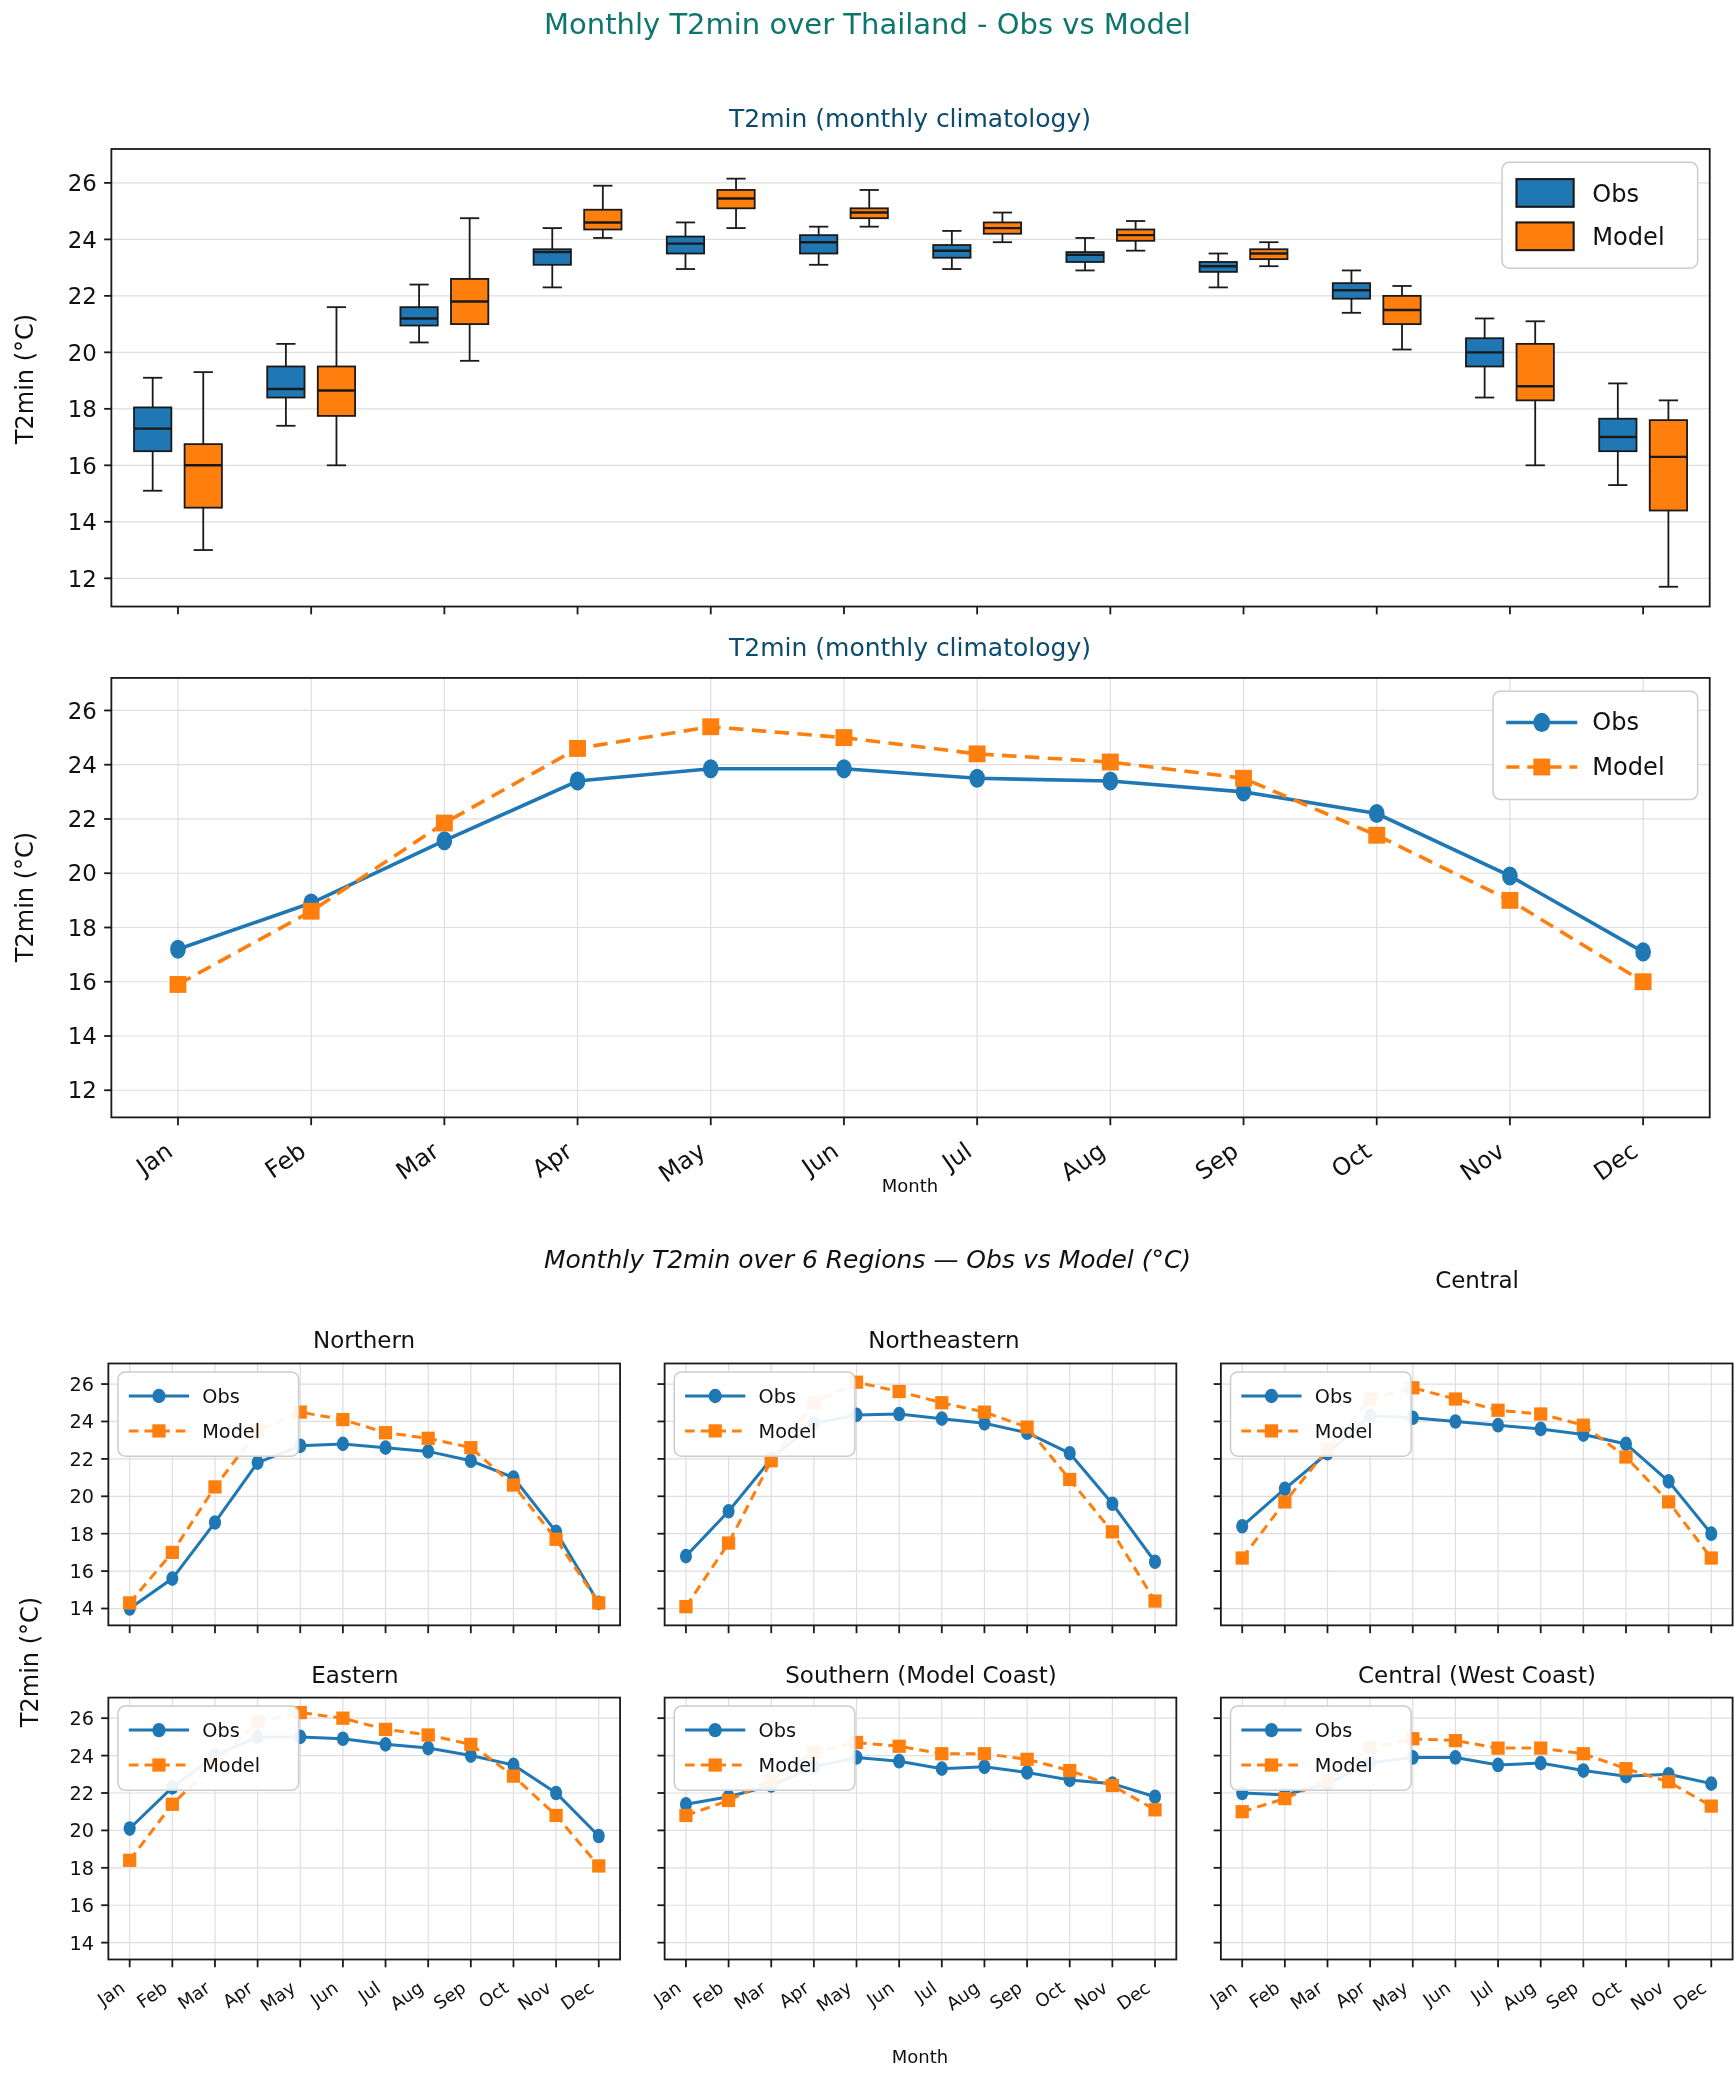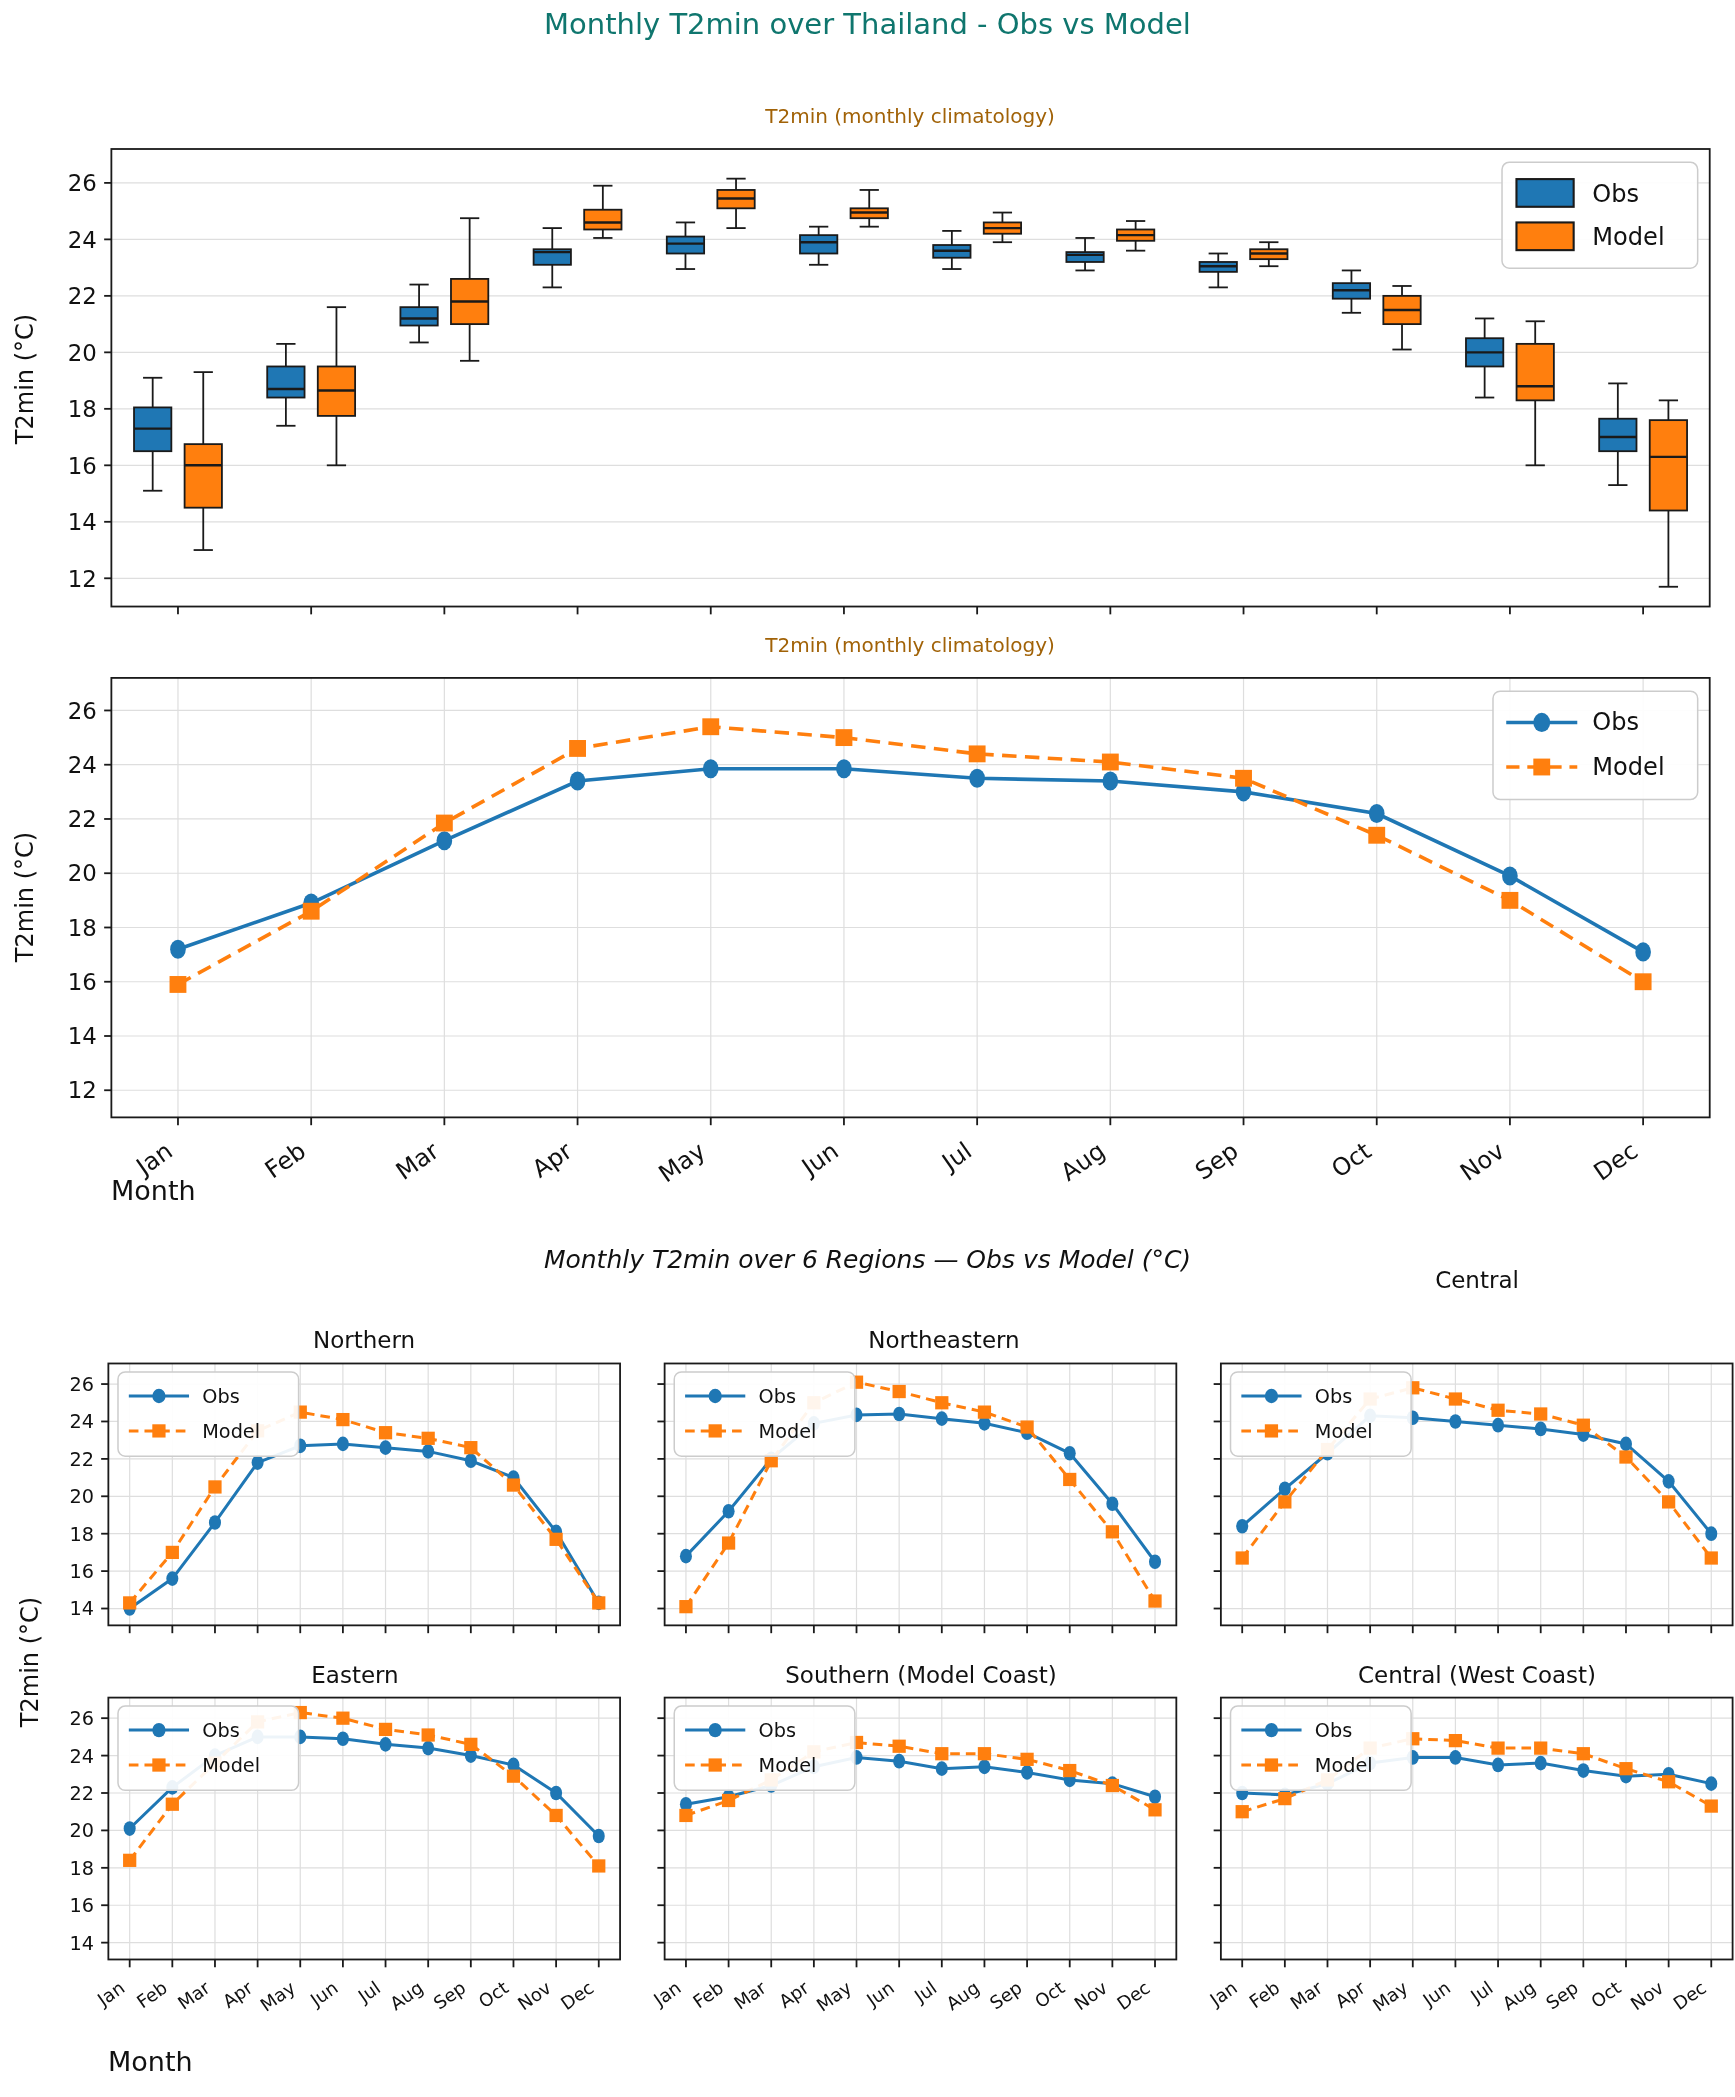--- a/index.html
+++ b/index.html
@@ -1,25 +1,25 @@
 <!DOCTYPE html>
 <html style="font-size:9.6px"><head>
 <meta charset="utf-8">
 <style>
   html,body{margin:0;padding:0;background:#ffffff;}
   #figure{position:relative;width:1735px;height:2097px;background:#ffffff;
           font-family:"DejaVu Sans","Liberation Sans",sans-serif;color:#111;overflow:hidden;}
   .suptitle{position:absolute;left:0;top:7.2px;width:1735px;text-align:center;
             font-size:29px;color:#0f766e;}
-  .plot-title{position:absolute;text-align:center;font-size:20px;color:#a16207;}
+  .plot-title{position:absolute;text-align:center;font-size:25px;color:#0c4a6e;}
   .grid-title{position:absolute;text-align:center;font-size:25px;color:#111;font-style:italic;}
   .sub-title{position:absolute;text-align:center;font-size:23px;color:#111;}
   .ylabel{position:absolute;font-size:24px;color:#111;white-space:nowrap;
           transform:translate(-50%,-50%) rotate(-90deg);}
-  .xlabel{position:absolute;text-align:left;font-size:27px;color:#111;}
+  .xlabel{position:absolute;text-align:center;font-size:18px;color:#111;}
   svg{position:absolute;left:0;overflow:visible;}
   text{font-family:"DejaVu Sans","Liberation Sans",sans-serif;}
 </style>
 </head>
 <body>
 
 <div id="figure">
 
   <div class="suptitle">Monthly T2min over Thailand - Obs vs Model</div>
 

